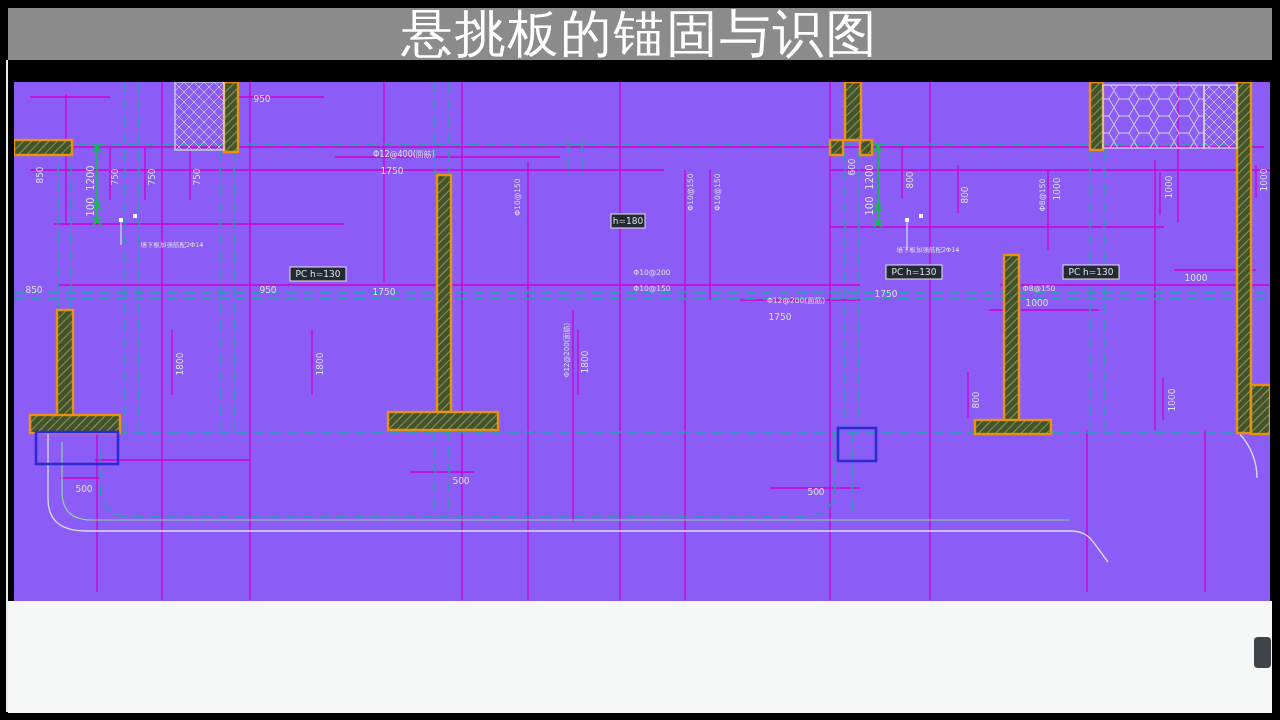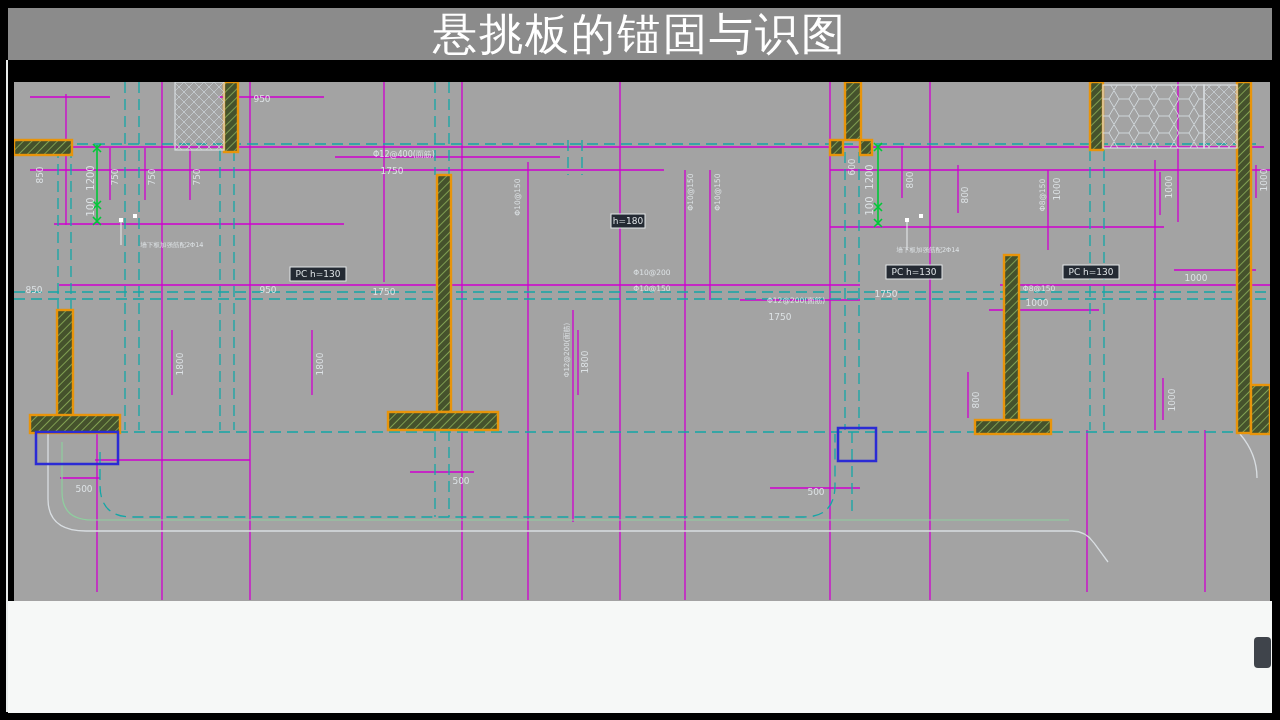--- a/index.html
+++ b/index.html
@@ -1,26 +1,26 @@
 <!DOCTYPE html>
 <html><head>
 <meta charset="utf-8">
 <style>
   html,body{margin:0;padding:0;background:#000;}
   #stage{position:relative;width:1280px;height:720px;background:#000;overflow:hidden;
          font-family:"DejaVu Sans",sans-serif;}
   
   #titlebar{position:absolute;left:8px;top:8px;width:1264px;height:52px;background:#8b8b8b;
             display:flex;align-items:center;justify-content:center;}
-  #titlebar .t{color:#fff;font-size:44px;letter-spacing:2px;font-weight:500;
+  #titlebar .t{color:#fff;font-size:51px;letter-spacing:2px;font-weight:500;
                font-family:"DejaVu Sans",sans-serif;}
   
   #leftline{position:absolute;left:6px;top:60px;width:2px;height:652px;background:#e9eceb;}
   
-  #cad{position:absolute;left:14px;top:82px;width:1256px;height:519px;background:#a3a3a3;}
+  #cad{position:absolute;left:14px;top:82px;width:1256px;height:519px;background:#8b5cf6;}
   #cad svg{display:block;}
   
   #bottompanel{position:absolute;left:8px;top:601px;width:1264px;height:112px;background:#f6f8f7;}
   #scrollthumb{position:absolute;left:1254px;top:637px;width:17px;height:31px;background:#3f444b;
                border-radius:4px;}
   text{font-family:"DejaVu Sans",sans-serif;}
 </style>
 </head>
 <body>
 

